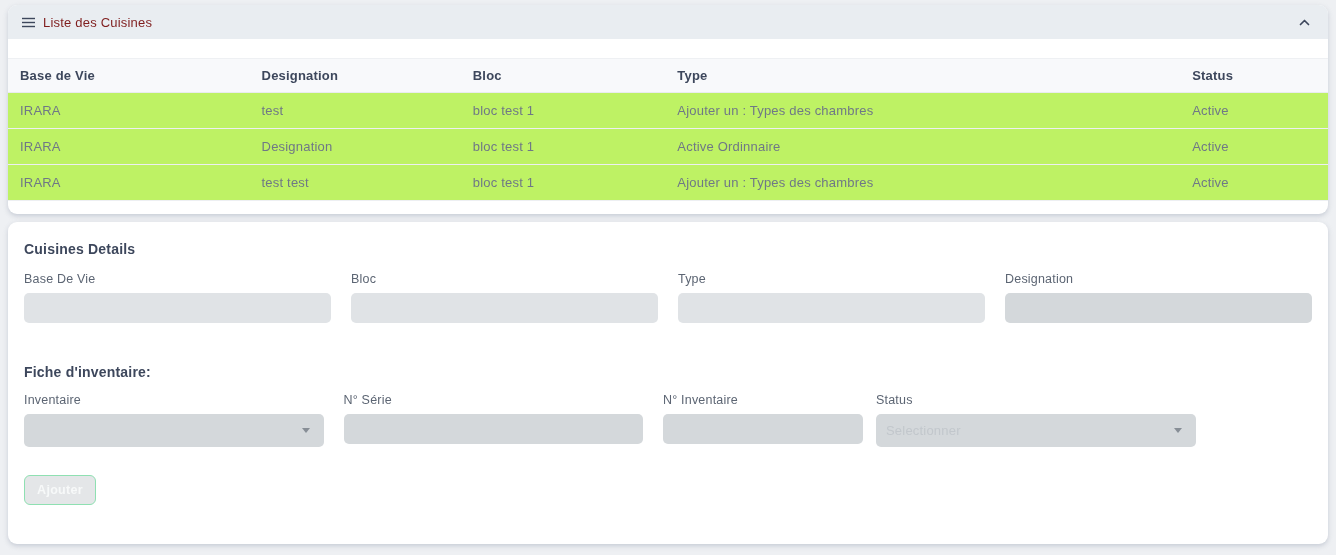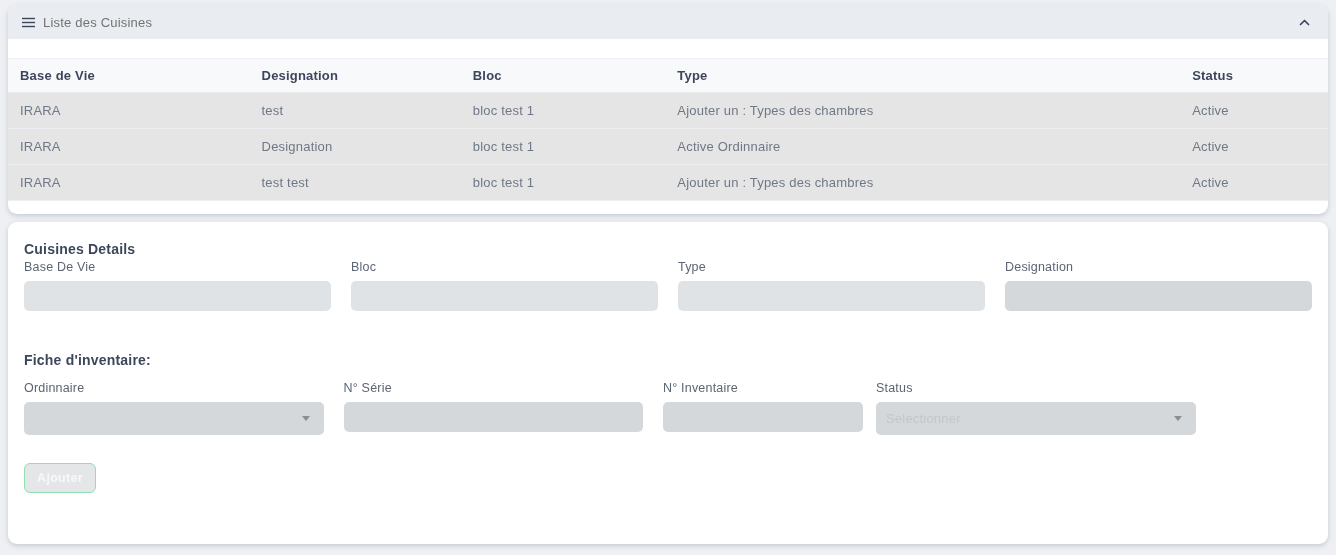--- a/index.html
+++ b/index.html
@@ -22,45 +22,45 @@
   .panel-header {
     height: 34px;
     background: #e9edf1;
     border-radius: 9px 9px 0 0;
     display: flex; align-items: center; justify-content: space-between;
     padding: 0 18px 0 14px;
     cursor: pointer;
   }
   .panel-title-group { display: flex; align-items: center; gap: 8px; }
   .panel-title {
-    font-size: 13px; color: #737373; font-weight: 500;
+    font-size: 13px; color: #7f1d1d; font-weight: 500;
   }
   .tbl-wrap { padding-top: 19px; }
   table { width: 100%; border-collapse: collapse; table-layout: fixed; }
   thead th {
     background: #f8f9fb;
     text-align: left;
     font-size: 13px; font-weight: 700; color: #3d475c;
     padding: 9px 12px;
     border-top: 1px solid #eef0f3;
     border-bottom: 1px solid #e9ecef;
     white-space: nowrap; overflow: hidden;
   }
   tbody td {
     font-size: 13px; color: #6f7886;
     padding: 10px 12px;
     border-bottom: 1px solid #edeff2;
     white-space: nowrap; overflow: hidden;
-    background: #e5e5e5;
+    background: #bef264;
   }
   
   #details-card { top: 222px; height: 322px; padding: 19px 16px 16px 16px; }
   .section-title {
     font-size: 14px; font-weight: 700; color: #3d475c;
-    margin-bottom: 3px;
+    margin-bottom: 15px;
   }
   .form-row { display: flex; gap: 20px; margin-bottom: 13px; }
   .form-col { flex: 1; min-width: 0; }
   .form-col.w-sm { flex: 0 0 200px; }
   .form-col.w-md { flex: 0 0 320px; }
   .form-col.spacer { flex: 0 0 96px; }
   .field-label {
     display: block;
     font-size: 12.5px; color: #5c6573;
     margin-bottom: 7px;
@@ -210,21 +210,21 @@
     <div class="form-col">
       <label class="field-label">Designation</label>
       <input class="text-input dark" type="text" style="">
     </div>
   </div>
 
   <div class="section-title" style="margin-bottom:13px;margin-top:41px;">Fiche d'inventaire:</div>
 
   <div class="form-row">
     <div class="form-col">
-      <label class="field-label">Ordinnaire</label>
+      <label class="field-label">Inventaire</label>
       <div class="select-box">
         <span class="select-placeholder"></span>
         <span class="caret-down"></span>
       </div>
     </div>
     <div class="form-col">
       <label class="field-label">N° Série</label>
       <input class="text-input dark" type="text" style="">
     </div>
     <div class="form-col w-sm">

